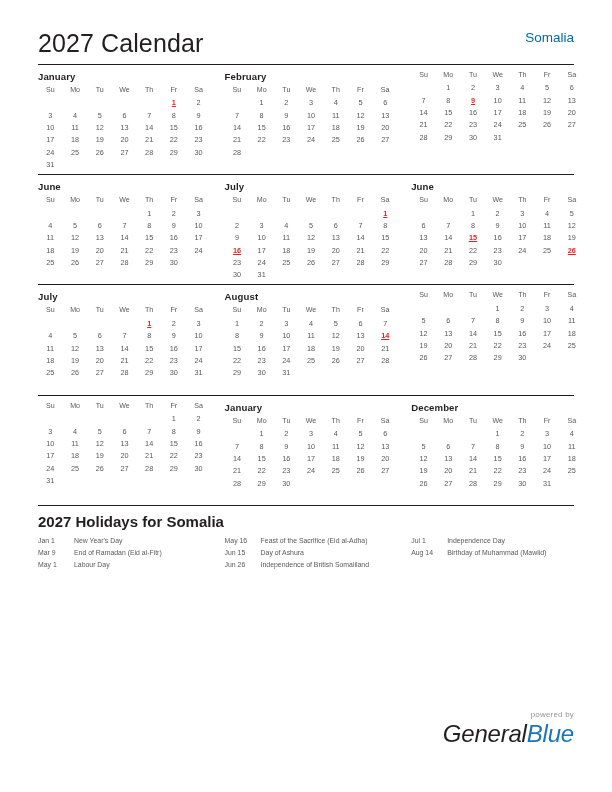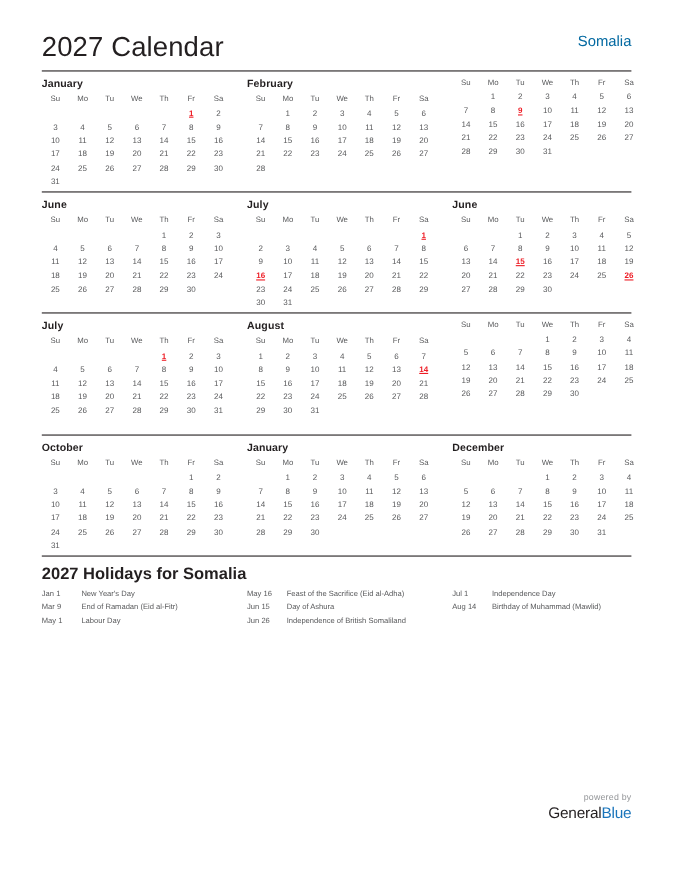--- a/index.html
+++ b/index.html
@@ -114,21 +114,21 @@
     text-align: right;
     line-height: 1;
   }
   .logo-powered {
     font-size: 8px;
     color: #939598;
     letter-spacing: 0.2px;
     margin-bottom: 3px;
     text-align: right;
   }
-  .logo-word { font-size: 14px; letter-spacing: -0.2px; }
+  .logo-word { font-size: 24px; letter-spacing: -0.2px; font-style: italic; }
   .logo-general { color: #231f20; }
   .logo-blue { color: #1b75bb; }
 </style>
 </head>
 <body>
 
 <div class="page">
 
   <div class="header">
     <div class="title">2027 Calendar</div>
@@ -783,21 +783,20 @@
                 <td class="empty"></td>
                 <td class="empty"></td>
                 <td class="empty"></td>
               </tr>
             </tbody>
           </table>
         </div>
       </div>
       <div class="quarter">
         <div class="month">
-          <div class="month-name">October</div>
           <table class="cal">
             <thead>
               <tr>
                 <th>Su</th>
                 <th>Mo</th>
                 <th>Tu</th>
                 <th>We</th>
                 <th>Th</th>
                 <th>Fr</th>
                 <th>Sa</th>

